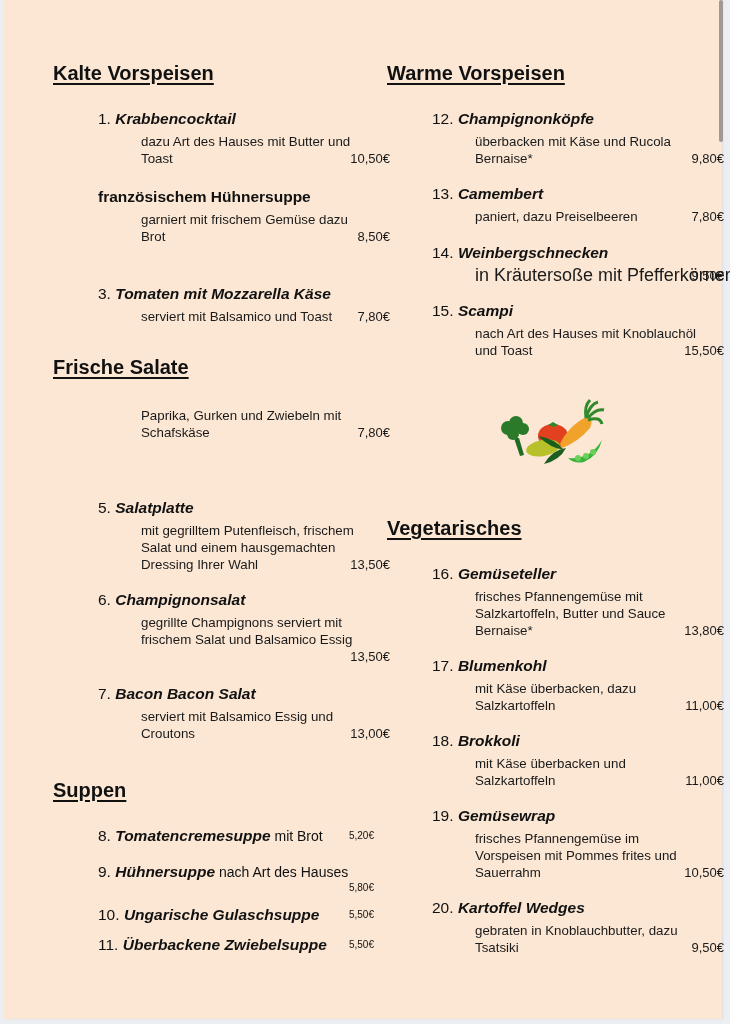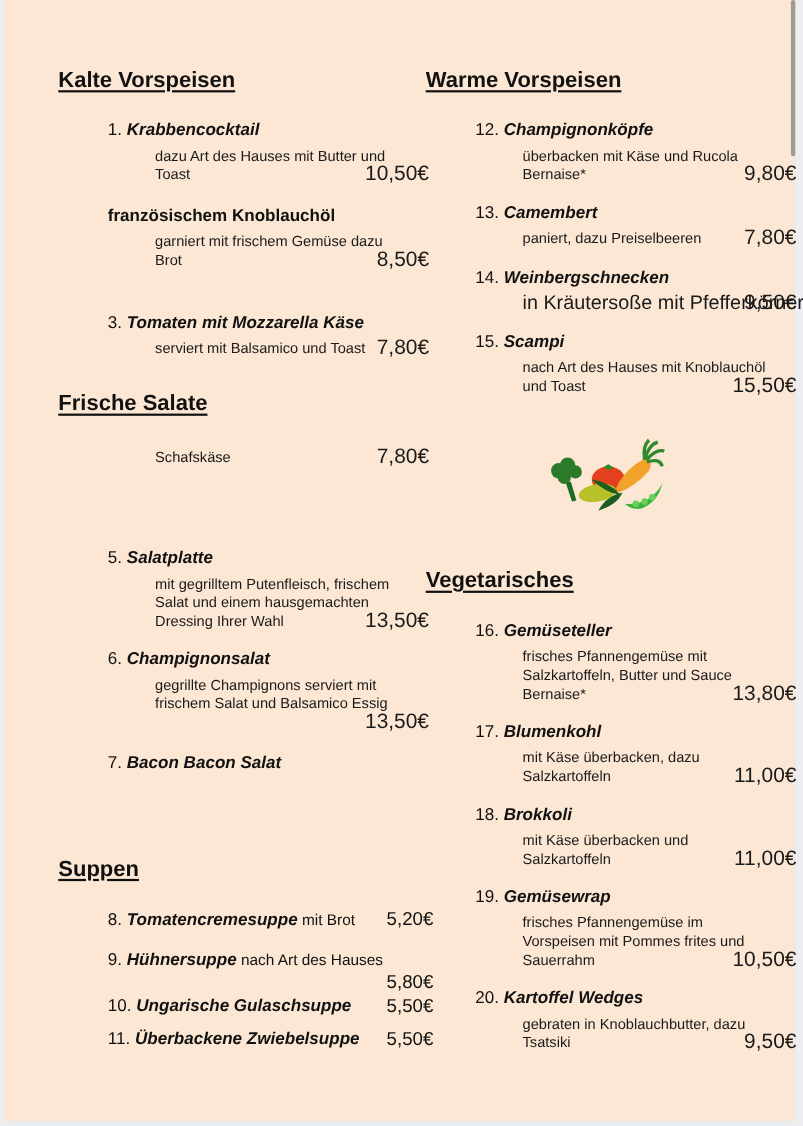--- a/index.html
+++ b/index.html
@@ -32,22 +32,22 @@
   .title { font-size:15.5px; line-height:20px; white-space:nowrap; }
   .title .num { font-weight:normal; }
   .title .name { font-weight:bold; font-style:italic; }
   .title .extra { font-weight:normal; font-size:14px; }
   .title .bold2 { font-weight:bold; }
   .desc {
     margin-left:43px; font-size:13.3px; line-height:17px; color:#1a1a1a;
     position:relative;
   }
   .desc-line { white-space:nowrap; }
-  .price { position:absolute; right:8px; white-space:nowrap; font-size:19px; }
-  .inline-price { position:absolute; right:4px; font-size:17px; font-weight:normal; font-style:normal; }
+  .price { position:absolute; right:8px; white-space:nowrap; font-size:13px; }
+  .inline-price { position:absolute; right:24px; font-size:10px; font-weight:normal; font-style:normal; }
   .veg { position:absolute; left:494px; top:398px; width:112px; height:70px; }
 </style>
 </head>
 <body>
 
 <div class="page">
 
   <div class="col left">
 
     <div class="sec" style="top:62px">
@@ -57,21 +57,21 @@
     <div class="item" style="top:109px">
       <div class="title"><span class="num">1.</span> <span class="name">Krabbencocktail</span></div>
       <div class="desc" style="margin-top:4px">
         <div class="desc-line">dazu Art des Hauses mit Butter und</div>
         <div class="desc-line">Toast</div>
         <span class="price" style="bottom:0">10,50€</span>
       </div>
     </div>
 
     <div class="item" style="top:187px">
-      <div class="title"><span class="bold2">französischem Knoblauchöl</span></div>
+      <div class="title"><span class="bold2">französischem Hühnersuppe</span></div>
       <div class="desc" style="margin-top:4px">
         <div class="desc-line">garniert mit frischem Gemüse dazu</div>
         <div class="desc-line">Brot</div>
         <span class="price" style="bottom:0">8,50€</span>
       </div>
     </div>
 
     <div class="item" style="top:284px">
       <div class="title"><span class="num">3.</span> <span class="name">Tomaten mit Mozzarella Käse</span></div>
       <div class="desc" style="margin-top:4px">
@@ -79,20 +79,21 @@
         <span class="price" style="bottom:0">7,80€</span>
       </div>
     </div>
 
     <div class="sec" style="top:356px">
       <h2>Frische Salate</h2>
     </div>
 
     <div class="item" style="top:403px">
       <div class="desc" style="margin-top:4px">
+        <div class="desc-line">Paprika, Gurken und Zwiebeln mit</div>
         <div class="desc-line">Schafskäse</div>
         <span class="price" style="bottom:0">7,80€</span>
       </div>
     </div>
 
     <div class="item" style="top:498px">
       <div class="title"><span class="num">5.</span> <span class="name">Salatplatte</span></div>
       <div class="desc" style="margin-top:4px">
         <div class="desc-line">mit gegrilltem Putenfleisch, frischem</div>
         <div class="desc-line">Salat und einem hausgemachten</div>
@@ -106,20 +107,25 @@
       <div class="desc" style="margin-top:4px">
         <div class="desc-line">gegrillte Champignons serviert mit</div>
         <div class="desc-line">frischem Salat und Balsamico Essig</div>
         <div class="desc-line">&nbsp;</div>
         <span class="price" style="bottom:0">13,50€</span>
       </div>
     </div>
 
     <div class="item" style="top:684px">
       <div class="title"><span class="num">7.</span> <span class="name">Bacon Bacon Salat</span></div>
+      <div class="desc" style="margin-top:4px">
+        <div class="desc-line">serviert mit Balsamico Essig und</div>
+        <div class="desc-line">Croutons</div>
+        <span class="price" style="bottom:0">13,00€</span>
+      </div>
     </div>
 
     <div class="sec" style="top:779px">
       <h2>Suppen</h2>
     </div>
 
     <div class="item" style="top:826px">
       <div class="title"><span class="num">8.</span> <span class="name">Tomatencremesuppe</span><span class="extra"> mit Brot</span><span class="inline-price">5,20€</span></div>
     </div>
 

